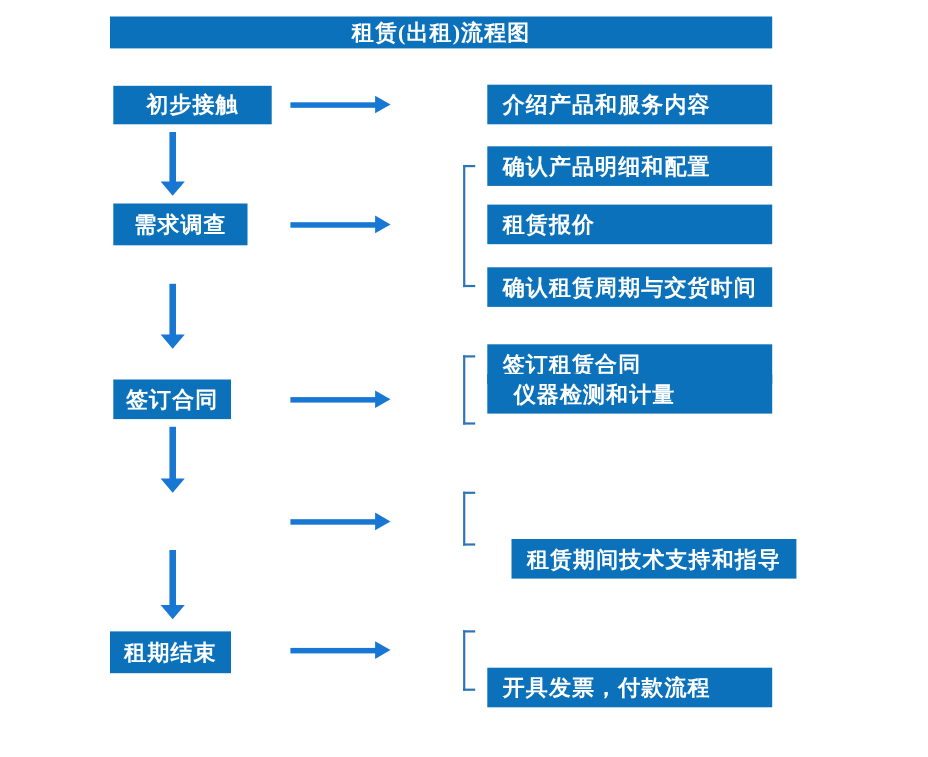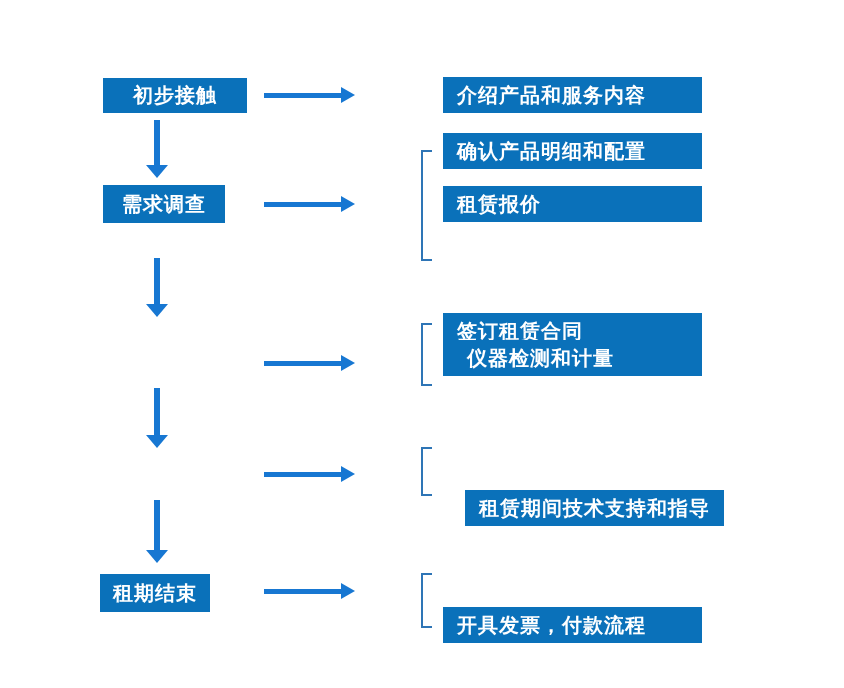--- a/index.html
+++ b/index.html
@@ -93,23 +93,25 @@
     border-top: 2px solid #2e75b6;
     border-bottom: 2px solid #2e75b6;
     box-sizing: border-box;
   }
 </style>
 </head>
 <body>
 
 <div class="canvas">
 
+  <div class="blue-box title-bar">租赁(出租)流程图</div>
 
   <div class="blue-box stage-box" style="left:103px; top:78px;  width:144px; height:35px;">初步接触</div>
   <div class="blue-box stage-box" style="left:103px; top:185px; width:122px; height:38px;">需求调查</div>
+  <div class="blue-box stage-box" style="left:103px; top:345px; width:107px; height:36px;">签订合同</div>
   <div class="blue-box stage-box" style="left:100px; top:574px; width:110px; height:38px;">租期结束</div>
 
   <div class="varrow" style="top:120px; height:58px;"></div>
   <div class="varrow" style="top:258px; height:59px;"></div>
   <div class="varrow" style="top:388px; height:60px;"></div>
   <div class="varrow" style="top:500px; height:63px;"></div>
 
   <div class="harrow" style="top:85px;"></div>
   <div class="harrow" style="top:194px;"></div>
   <div class="harrow" style="top:353px;"></div>
@@ -118,20 +120,21 @@
 
   <div class="bracket" style="top:150px; height:111px;"></div>
   <div class="bracket" style="top:323px; height:63px;"></div>
   <div class="bracket" style="top:447px; height:49px;"></div>
   <div class="bracket" style="top:573px; height:55px;"></div>
 
   <div class="blue-box detail-box" style="top:77px;">介绍产品和服务内容</div>
 
   <div class="blue-box detail-box" style="top:133px;">确认产品明细和配置</div>
   <div class="blue-box detail-box" style="top:186px;">租赁报价</div>
+  <div class="blue-box detail-box" style="top:243px;">确认租赁周期与交货时间</div>
 
   <div class="blue-box detail-box" style="top:313px;">签订租赁合同</div>
   <div class="blue-box detail-box" style="top:340px;padding-left:24px;">仪器检测和计量</div>
 
   <div class="blue-box detail-box" style="top:490px;margin-left:22px;">租赁期间技术支持和指导</div>
 
   <div class="blue-box detail-box" style="top:607px;">开具发票，付款流程</div>
 
 </div>
 

